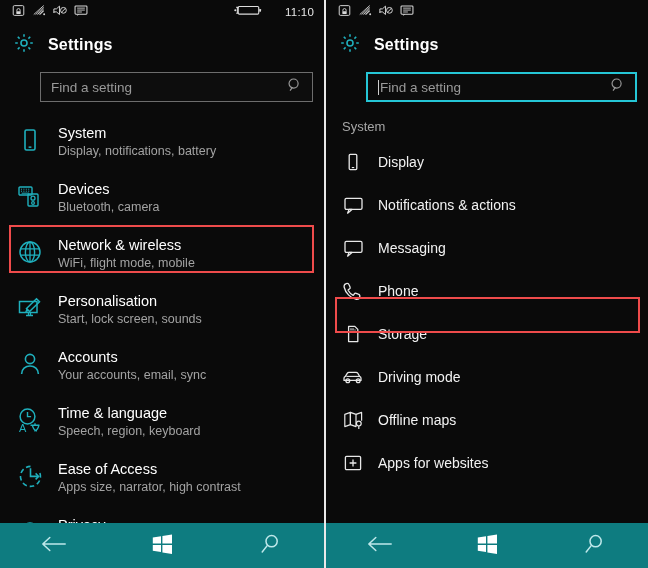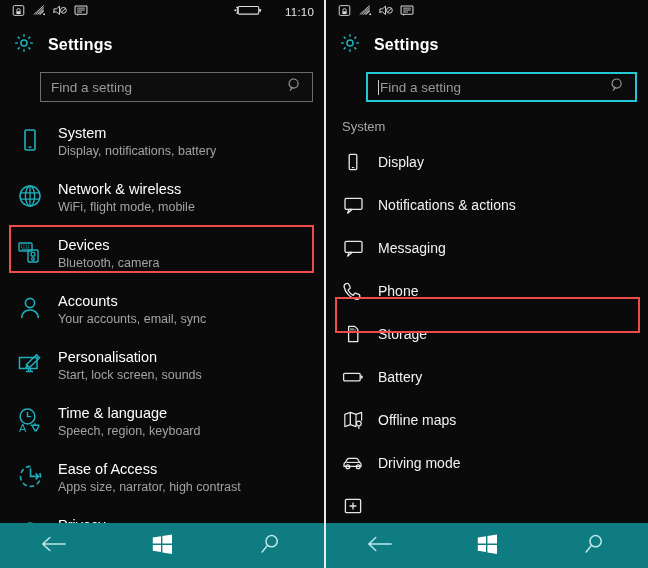--- a/index.html
+++ b/index.html
@@ -285,72 +285,72 @@
         </span>
         <div class="txt">
           <div class="name">System</div>
           <div class="sub">Display, notifications, battery</div>
         </div>
       </div>
 
       <div class="row">
         <span class="ico">
           <svg width="26" height="26" viewBox="0 0 26 26">
-            <circle cx="13" cy="13" r="10" fill="none" stroke="#1fb0bd" stroke-width="1.5"></circle>
-            <ellipse cx="13" cy="13" rx="4.6" ry="10" fill="none" stroke="#1fb0bd" stroke-width="1.4"></ellipse>
-            <path d="M3.4 9.8h19.2M3.4 16.2h19.2M13 3v20" stroke="#1fb0bd" stroke-width="1.3"></path>
-          </svg>
-        </span>
-        <div class="txt">
-          <div class="name">Network &amp; wireless</div>
-          <div class="sub">WiFi, flight mode, mobile</div>
-        </div>
-      </div>
-
-      <div class="row">
-        <span class="ico">
-          <svg width="26" height="26" viewBox="0 0 26 26">
             <rect x="2" y="4" width="13" height="8" rx="1" fill="none" stroke="#1fb0bd" stroke-width="1.4"></rect>
             <path d="M4 6.2h1M6.4 6.2h1M8.8 6.2h1M11.2 6.2h1M4 8.2h1M6.4 8.2h1M8.8 8.2h1M11.2 8.2h1M4.6 10.2h7.4" stroke="#1fb0bd" stroke-width="1"></path>
             <rect x="11" y="11" width="10" height="12" rx="1" fill="none" stroke="#1fb0bd" stroke-width="1.4"></rect>
             <circle cx="16" cy="15.2" r="2" fill="none" stroke="#1fb0bd" stroke-width="1.3"></circle>
             <circle cx="16" cy="20" r="1.4" fill="none" stroke="#1fb0bd" stroke-width="1.2"></circle>
           </svg>
         </span>
         <div class="txt">
           <div class="name">Devices</div>
           <div class="sub">Bluetooth, camera</div>
         </div>
       </div>
 
       <div class="row">
         <span class="ico">
           <svg width="26" height="26" viewBox="0 0 26 26">
-            <circle cx="13" cy="8" r="4.6" fill="none" stroke="#1fb0bd" stroke-width="1.6"></circle>
-            <path d="M4.6 23c0-4.8 3.8-8 8.4-8s8.4 3.2 8.4 8" fill="none" stroke="#1fb0bd" stroke-width="1.6"></path>
-          </svg>
-        </span>
-        <div class="txt">
-          <div class="name">Accounts</div>
-          <div class="sub">Your accounts, email, sync</div>
+            <circle cx="13" cy="13" r="10" fill="none" stroke="#1fb0bd" stroke-width="1.5"></circle>
+            <ellipse cx="13" cy="13" rx="4.6" ry="10" fill="none" stroke="#1fb0bd" stroke-width="1.4"></ellipse>
+            <path d="M3.4 9.8h19.2M3.4 16.2h19.2M13 3v20" stroke="#1fb0bd" stroke-width="1.3"></path>
+          </svg>
+        </span>
+        <div class="txt">
+          <div class="name">Network &amp; wireless</div>
+          <div class="sub">WiFi, flight mode, mobile</div>
         </div>
       </div>
 
       <div class="row">
         <span class="ico">
           <svg width="27" height="26" viewBox="0 0 27 26">
             <path d="M2.5 6.5h17.5v11H2.5z" fill="none" stroke="#1fb0bd" stroke-width="1.5"></path>
             <path d="M9 20.5h7M11.5 17.5v3M13.5 17.5v3" stroke="#1fb0bd" stroke-width="1.3"></path>
             <path d="M9.5 13.5 19.5 3.8l3 3L12.6 16.5z" fill="none" stroke="#1fb0bd" stroke-width="1.5"></path>
             <path d="M9.5 13.5 8 17.4l3.9-1.4z" fill="#1fb0bd"></path>
           </svg>
         </span>
         <div class="txt">
           <div class="name">Personalisation</div>
           <div class="sub">Start, lock screen, sounds</div>
+        </div>
+      </div>
+
+      <div class="row">
+        <span class="ico">
+          <svg width="26" height="26" viewBox="0 0 26 26">
+            <circle cx="13" cy="8" r="4.6" fill="none" stroke="#1fb0bd" stroke-width="1.6"></circle>
+            <path d="M4.6 23c0-4.8 3.8-8 8.4-8s8.4 3.2 8.4 8" fill="none" stroke="#1fb0bd" stroke-width="1.6"></path>
+          </svg>
+        </span>
+        <div class="txt">
+          <div class="name">Accounts</div>
+          <div class="sub">Your accounts, email, sync</div>
         </div>
       </div>
 
       <div class="row">
         <span class="ico">
           <svg width="27" height="27" viewBox="0 0 27 27">
             <circle cx="10.5" cy="9.5" r="7.4" fill="none" stroke="#1fb0bd" stroke-width="1.5"></circle>
             <path d="M10.5 5v4.6h3.6" fill="none" stroke="#1fb0bd" stroke-width="1.4"></path>
             <text x="2" y="25" font-family="Liberation Sans, sans-serif" font-size="11" fill="#1fb0bd">A</text>
             <path d="M13.5 18.2h9M18 16.2v2M15.5 18.2c.3 3 2 5 4.4 6M21.8 18.2c-.3 3-2 5-4.4 6" fill="none" stroke="#1fb0bd" stroke-width="1.4"></path>
@@ -528,62 +528,54 @@
       <div class="row">
         <span class="ico">
           <svg width="20" height="20" viewBox="0 0 20 20">
             <path d="M5.6 2.4h6.2l3 3v12.2H5.6z" fill="none" stroke="#e8e8e8" stroke-width="1.3" stroke-linejoin="round"></path>
             <path d="M8 4.2v2.4M10 4.2v2.4M12 5.4v1.2" stroke="#e8e8e8" stroke-width="1.1"></path>
           </svg>
         </span>
         <span class="name">Storage</span>
       </div>
 
+
       <div class="row">
         <span class="ico">
           <svg width="22" height="20" viewBox="0 0 22 20">
-            <rect x="1.6" y="6.4" width="16.6" height="7.4" rx="1.2" fill="none" stroke="#e8e8e8" stroke-width="1.3"></rect>
-            <rect x="18.8" y="8.6" width="1.8" height="3" rx=".6" fill="#e8e8e8"></rect>
-          </svg>
-        </span>
-        <span class="name">Battery</span>
+            <path d="M2 13.4v-2.2c0-1 .6-1.6 1.4-1.9l1.8-3c.4-.7 1-1 1.8-1h7c.8 0 1.4.3 1.8 1l1.8 3c.8.3 1.4.9 1.4 1.9v2.2z" fill="none" stroke="#e8e8e8" stroke-width="1.3" stroke-linejoin="round"></path>
+            <path d="M4.4 9.4h13.2" stroke="#e8e8e8" stroke-width="1.1"></path>
+            <circle cx="5.8" cy="13.8" r="1.9" fill="none" stroke="#e8e8e8" stroke-width="1.3"></circle>
+            <circle cx="16.2" cy="13.8" r="1.9" fill="none" stroke="#e8e8e8" stroke-width="1.3"></circle>
+          </svg>
+        </span>
+        <span class="name">Driving mode</span>
       </div>
 
       <div class="row">
         <span class="ico">
           <svg width="21" height="20" viewBox="0 0 21 20">
             <path d="M1.8 4.4 7.4 2.4v12.2L1.8 16.6z" fill="none" stroke="#e8e8e8" stroke-width="1.2" stroke-linejoin="round"></path>
             <path d="M7.4 2.4 13 4.4v12.2L7.4 14.6z" fill="none" stroke="#e8e8e8" stroke-width="1.2" stroke-linejoin="round"></path>
             <path d="M13 4.4 18.6 2.4v8.4" fill="none" stroke="#e8e8e8" stroke-width="1.2" stroke-linejoin="round"></path>
             <circle cx="15.8" cy="13.6" r="2.4" fill="none" stroke="#e8e8e8" stroke-width="1.2"></circle>
             <path d="M15.8 16v3" stroke="#e8e8e8" stroke-width="1.2"></path>
           </svg>
         </span>
         <span class="name">Offline maps</span>
       </div>
 
       <div class="row">
         <span class="ico">
-          <svg width="22" height="20" viewBox="0 0 22 20">
-            <path d="M2 13.4v-2.2c0-1 .6-1.6 1.4-1.9l1.8-3c.4-.7 1-1 1.8-1h7c.8 0 1.4.3 1.8 1l1.8 3c.8.3 1.4.9 1.4 1.9v2.2z" fill="none" stroke="#e8e8e8" stroke-width="1.3" stroke-linejoin="round"></path>
-            <path d="M4.4 9.4h13.2" stroke="#e8e8e8" stroke-width="1.1"></path>
-            <circle cx="5.8" cy="13.8" r="1.9" fill="none" stroke="#e8e8e8" stroke-width="1.3"></circle>
-            <circle cx="16.2" cy="13.8" r="1.9" fill="none" stroke="#e8e8e8" stroke-width="1.3"></circle>
-          </svg>
-        </span>
-        <span class="name">Driving mode</span>
-      </div>
-
-      <div class="row">
-        <span class="ico">
           <svg width="20" height="20" viewBox="0 0 20 20">
             <rect x="2.4" y="3.4" width="15.2" height="13.2" rx="1.2" fill="none" stroke="#e8e8e8" stroke-width="1.3"></rect>
             <path d="M10 6.6v6.8M6.6 10h6.8" stroke="#e8e8e8" stroke-width="1.3"></path>
           </svg>
         </span>
+        <span class="name">Apps for websites</span>
       </div>
 
       <div class="hilite hl-display"></div>
     </div>
 
     <div class="navbar">
       <div class="navbtn">
         <span>
           <svg width="28" height="22" viewBox="0 0 30 22">
             <path d="M27 11H3M10.5 4 3 11l7.5 7" fill="none" stroke="#bfe8ea" stroke-width="1.6" stroke-linecap="round" stroke-linejoin="round"></path>

